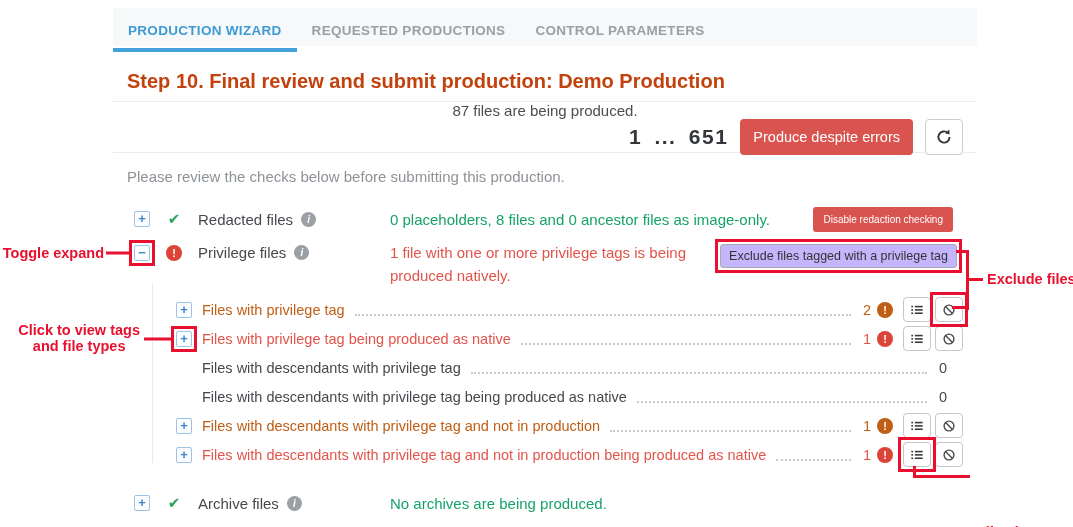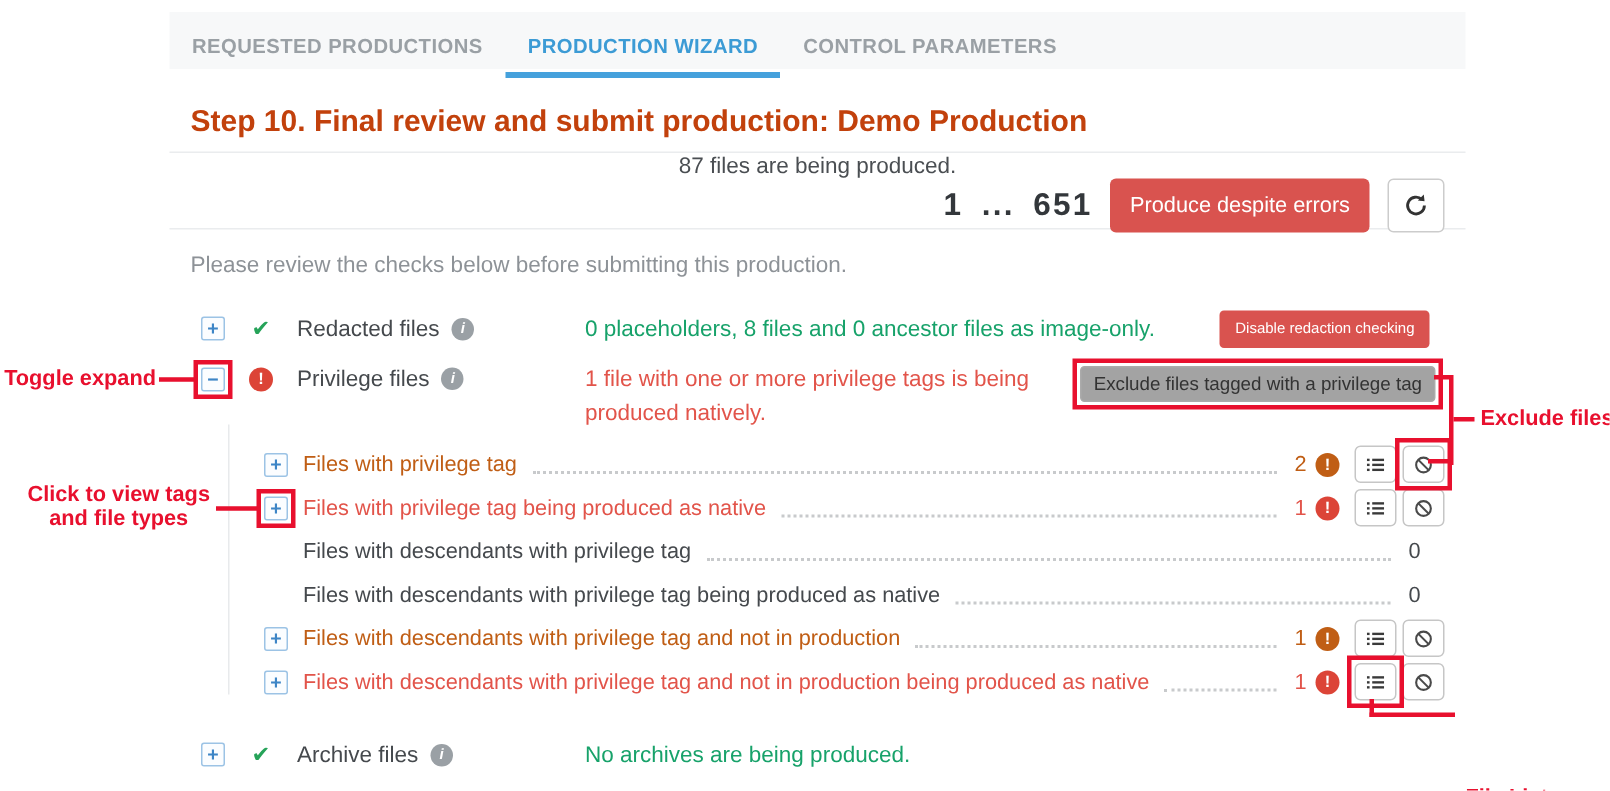--- a/index.html
+++ b/index.html
@@ -52,21 +52,21 @@
   .info-dot { margin-left:8px; width:15px; height:15px; border-radius:50%; background:#9aa0a5; color:#fff;
               font-size:10px; font-weight:bold; font-style:italic; display:inline-flex; align-items:center;
               justify-content:center; flex-shrink:0; }
   .check-msg { font-size:15px; }
   .msg-green { color:#17a26a; }
   .msg-red { color:#e2544a; width:330px; line-height:1.55; }
   .action-wrap { margin-left:auto; }
   .row-a .action-wrap, .row-c .action-wrap { margin-right:10px; }
   .btn-danger-sm { background:#d9534f; color:#fff; border:none; border-radius:3px; font-size:10px;
                    height:25px; padding:0 10px; cursor:pointer; font-family:inherit; }
-  .btn-outline { background:#a3a3a3; border:1px solid #ababab; border-radius:3px; font-size:12.5px; color:#333;
+  .btn-outline { background:#c4b5fd; border:1px solid #ababab; border-radius:3px; font-size:12.5px; color:#333;
                  height:24px; padding:0 8px; white-space:nowrap; cursor:pointer; font-family:inherit; }
 
   
   .sub-list { position:relative; }
   .sub-list::before { content:""; position:absolute; left:18px; top:-12px; bottom:6px; width:1px; background:#e8eaec; }
   .sub-row { display:flex; align-items:center; height:29px; padding-left:42px; font-size:14.5px; }
   .sub-row.no-icons { padding-right:16px; }
   .sub-label { margin-left:10px; white-space:nowrap; }
   .sub-label.warn, .val.warn { color:#c05e15; }
   .sub-label.err,  .val.err  { color:#e2544a; }
@@ -92,22 +92,22 @@
   .ann-shape { position:absolute; background:#e8102e; }
   .ann-abs-label { position:absolute; white-space:nowrap; }
 </style>
 </head>
 <body>
 
 <div class="page">
   <div class="content">
 
     <div class="tabbar">
+      <div class="tab active">PRODUCTION WIZARD</div>
       <div class="tab">REQUESTED PRODUCTIONS</div>
-      <div class="tab active">PRODUCTION WIZARD</div>
       <div class="tab">CONTROL PARAMETERS</div>
     </div>
 
     <div class="heading-wrap">
       <div class="heading">Step 10. Final review and submit production: Demo Production</div>
     </div>
 
     <div class="files-row">
       <span>87 files are being produced.</span>
       <div class="right-group">

